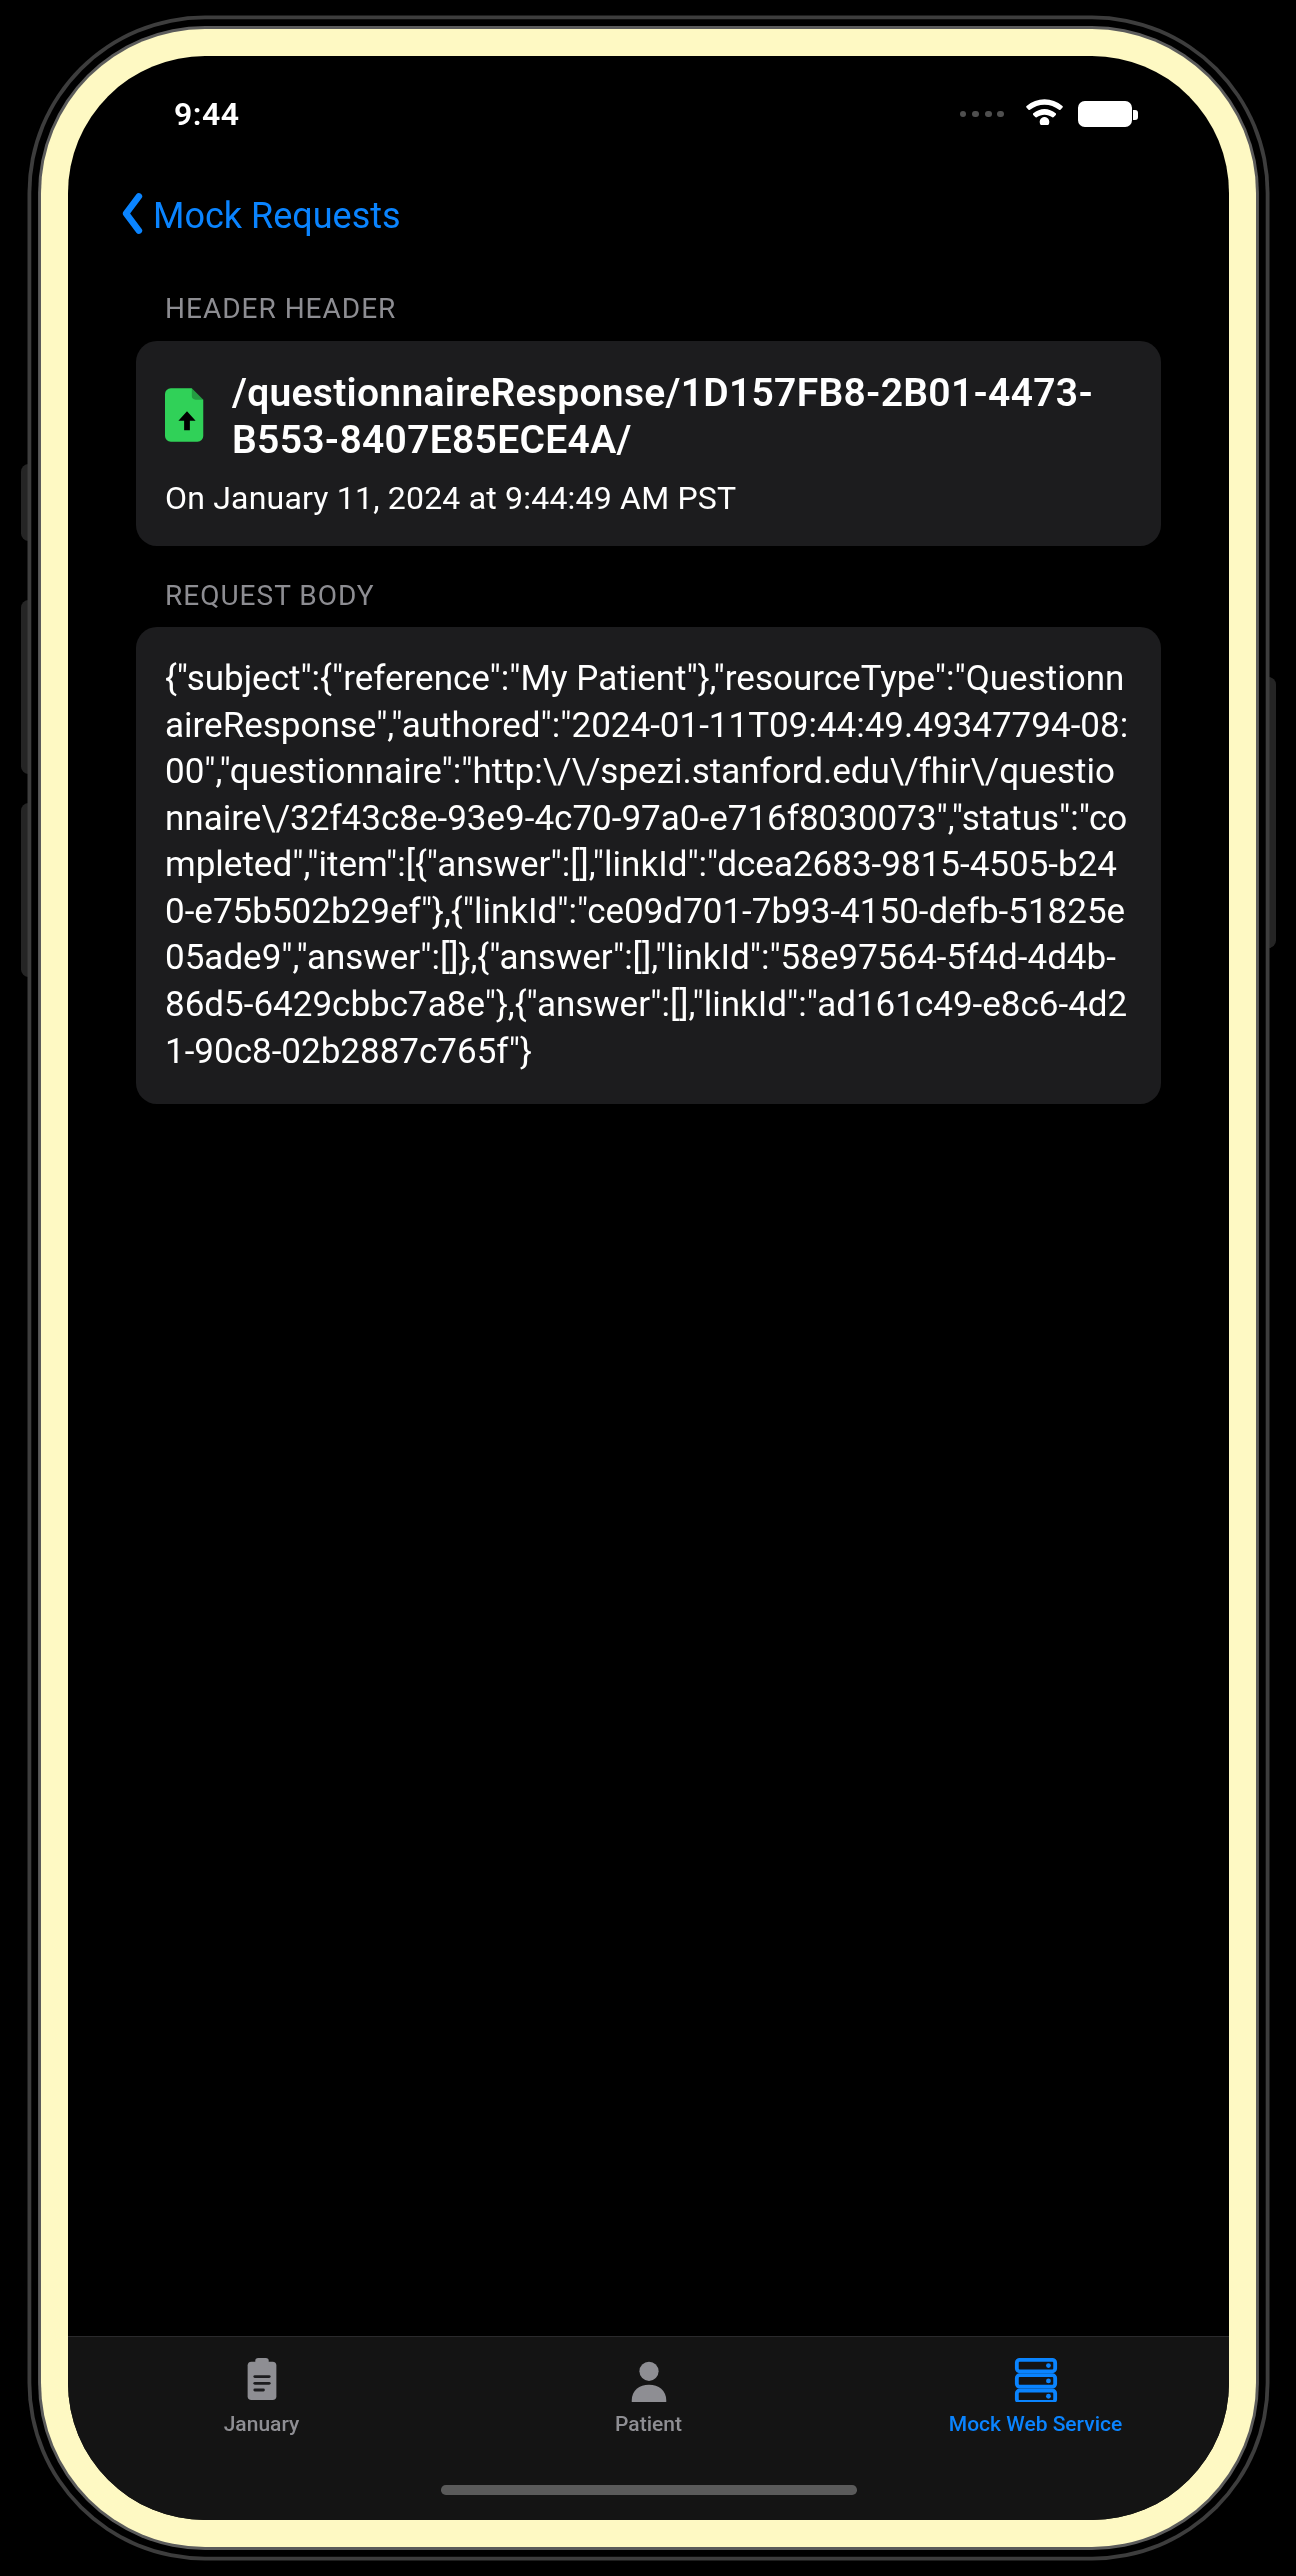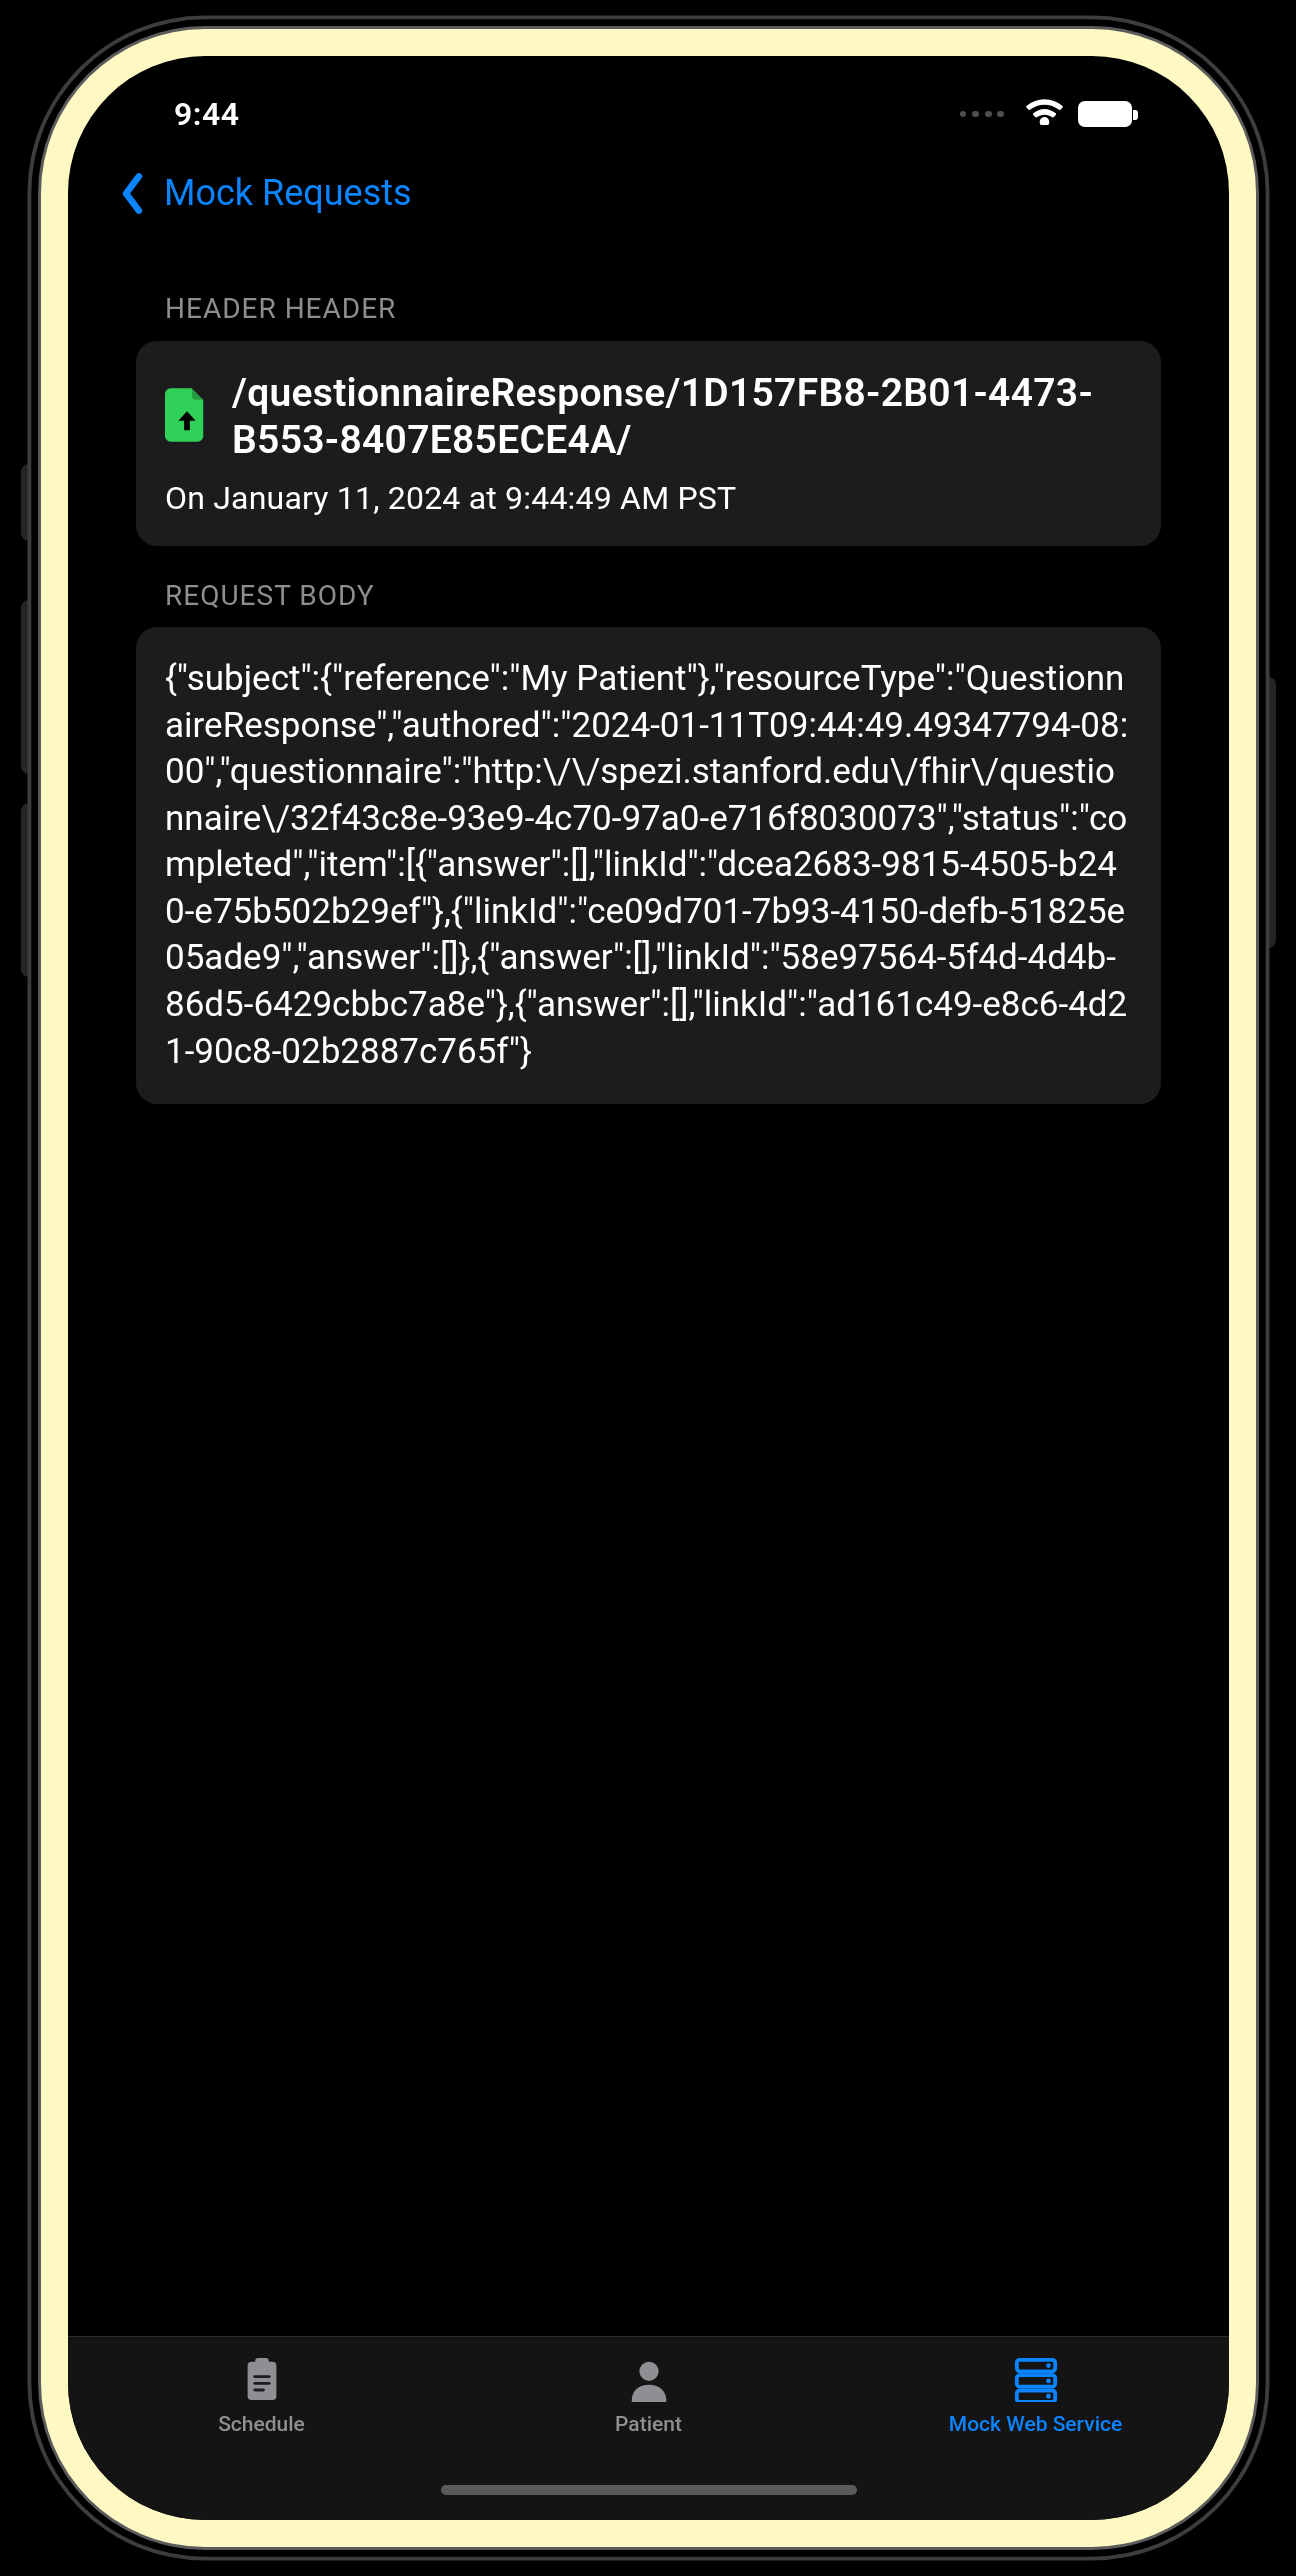--- a/index.html
+++ b/index.html
@@ -79,23 +79,23 @@
   }
   .battery:after {
     content:""; position:absolute; right:-7.7px; top:6.8px; width:4.8px; height:10.6px;
     background:#fff; border-radius:0 2.9px 2.9px 0;
   }
 
   
   .nav-bar {
     height:87px;
     display:flex;
-    align-items:flex-start;
+    align-items:center;
     padding-left:48px;
-    gap:15px;
+    gap:4px;
   }
   .back-chevron { color:#0a84ff; }
   .back-chevron svg { width:33px; height:43px; stroke:#0a84ff; fill:none; stroke-width:6; stroke-linecap:round; stroke-linejoin:round; }
   .back-label { color:#0a84ff; font-size:36px; font-weight:400; }
 
   
   .large-title {
     padding:13.5px 68px 29px 68px;
     color:#fff;
     font-size:70px;
@@ -263,21 +263,21 @@
         <div class="tab">
           <div class="tab-icon">
             <svg viewBox="0 0 50 48">
               <rect x="10" y="6" width="30" height="40" rx="4"></rect>
               <rect x="18" y="2" width="14" height="10" rx="3" fill="#8e8e93"></rect>
               <rect x="16" y="20" width="18" height="3" rx="1.5" fill="#1c1c1e"></rect>
               <rect x="16" y="27" width="18" height="3" rx="1.5" fill="#1c1c1e"></rect>
               <rect x="16" y="34" width="12" height="3" rx="1.5" fill="#1c1c1e"></rect>
             </svg>
           </div>
-          <div>Schedule</div>
+          <div>January</div>
         </div>
 
         <div class="tab">
           <div class="tab-icon">
             <svg viewBox="0 0 50 48">
               <circle cx="25" cy="16" r="10"></circle>
               <path d="M7 46c0-10 8-16 18-16s18 6 18 16v2H7z"></path>
             </svg>
           </div>
           <div>Patient</div>

